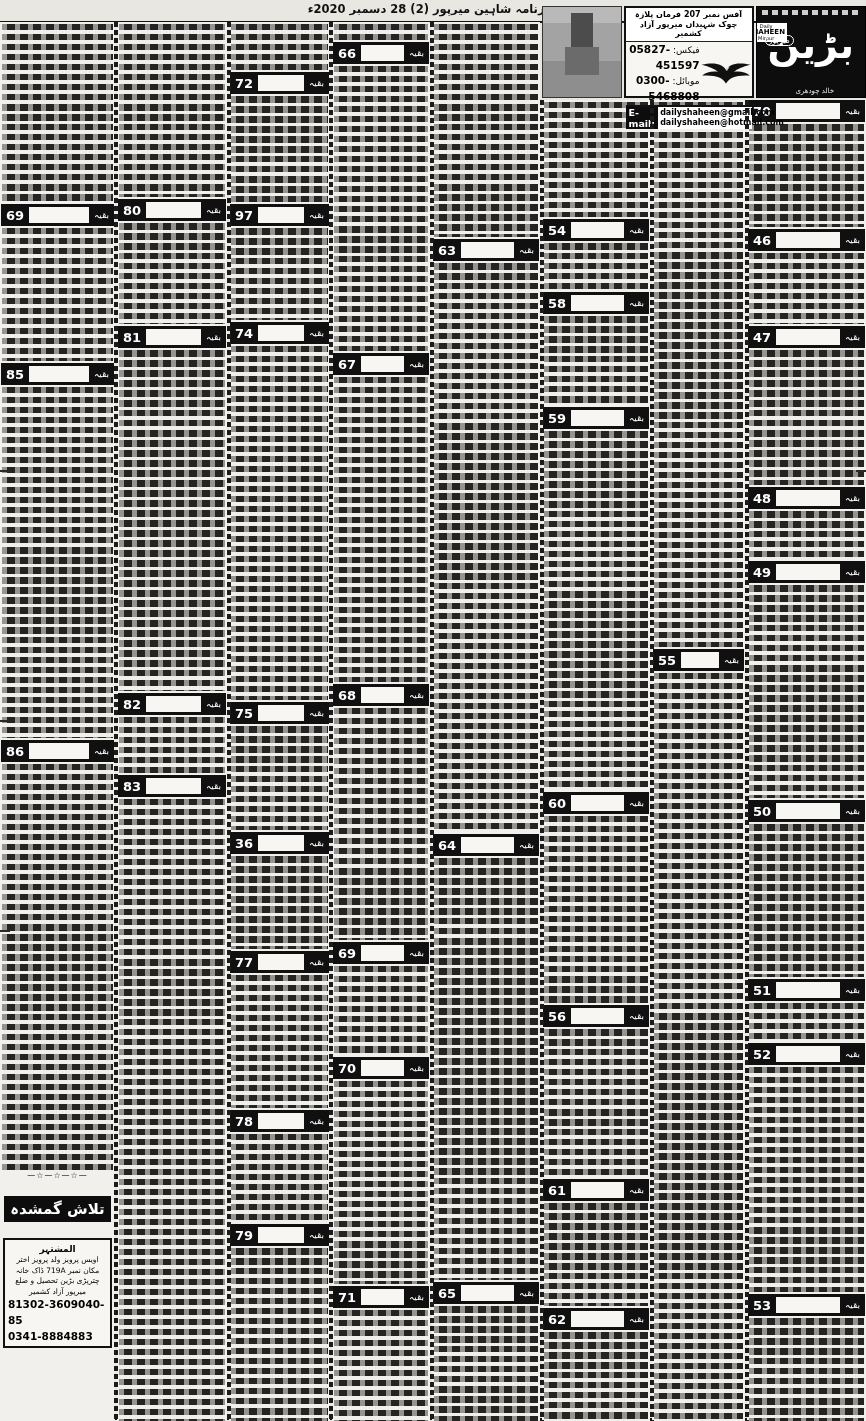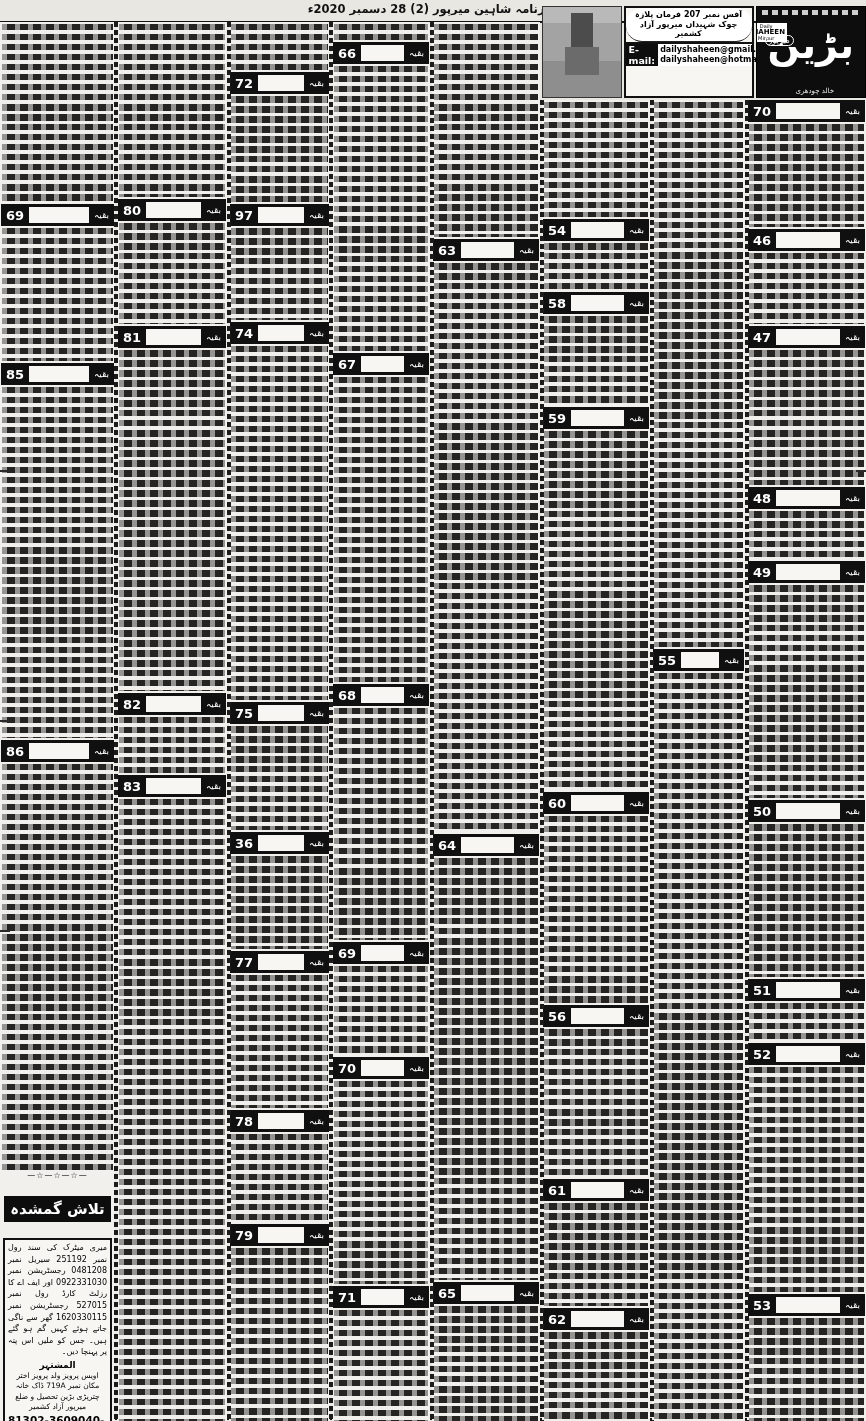--- a/index.html
+++ b/index.html
@@ -25,21 +25,21 @@
   .m-logo{position:relative;width:112px;background:#0d0d0d;color:#fff;border:1px solid #000;overflow:hidden;}
   .m-topscribble{height:5px;margin:3px 5px;background:repeating-linear-gradient(to right,#cfcfcf 0 6px,rgba(0,0,0,0) 6px 10px);}
   .m-badge{position:absolute;top:16px;right:78px;background:#fff;color:#000;text-align:center;padding:1px 2px;line-height:1;}
   .m-badge .b1{font-size:5px;}
   .m-badge .b2{font-size:7px;font-weight:bold;letter-spacing:0;}
   .m-badge .b3{font-size:5px;}
   .m-title{font-size:38px;font-weight:bold;text-align:center;line-height:1.1;margin-top:10px;}
   .m-sub{position:absolute;top:28px;left:8px;font-size:8px;border:1px solid #fff;border-radius:6px;padding:0 3px;}
   .m-editor{position:absolute;bottom:2px;left:4px;width:100%;text-align:center;font-size:7px;color:#eee;}
   .m-contact{width:126px;border:2px solid #111;background:#f8f6f2;display:flex;flex-direction:column;}
-  .m-address{font-size:8px;font-weight:bold;text-align:center;border-bottom:1px solid #222;padding:2px 1px;background:#fff;color:#000;line-height:1.2;border-radius:16px;}
+  .m-address{font-size:8px;font-weight:bold;text-align:center;border-bottom:1px solid #222;padding:2px 1px;background:#fff;color:#000;line-height:1.2;}
   .m-row{display:flex;direction:rtl;align-items:center;flex:1;}
   .m-eagle{width:52px;height:32px;flex:0 0 auto;}
   .m-phones{flex:1;font-size:9px;line-height:1.5;color:#000;text-align:right;padding-left:2px;}
   .m-phones .pnum{font-weight:bold;font-size:10.5px;direction:ltr;unicode-bidi:embed;}
   .m-emailbox{display:flex;direction:ltr;align-items:stretch;border-top:2px solid #111;background:#fff;}
   .m-elabel{background:#0d0d0d;color:#fff;font-weight:bold;font-size:9.5px;display:flex;align-items:center;padding:0 3px;}
   .m-emails{flex:1;font-size:8px;font-weight:bold;line-height:1.25;padding:1px 2px;color:#000;text-align:left;}
   .m-photo{width:80px;border:1px solid #333;background:
       linear-gradient(to bottom, #b9b9b9 0 18%, #a3a3a3 18% 60%, #8e8e8e 60% 100%);position:relative;}
   .m-photo:before{content:"";position:absolute;left:28px;top:6px;width:22px;height:62px;background:#4c4c4c;}
@@ -342,36 +342,44 @@
         <div class="b1">Daily</div>
         <div class="b2">SHAHEEN</div>
         <div class="b3">Mirpur</div>
       </div>
       <div class="m-title">بڑین</div>
       <div class="m-sub">میرپور</div>
       <div class="m-editor">خالد چودھری</div>
     </div>
     <div class="m-contact">
       <div class="m-address">آفس نمبر 207 فرمان پلازہ چوک شہیداں میرپور آزاد کشمیر</div>
+      <div class="m-row">
+        <svg class="m-eagle" viewBox="0 0 100 50">
+          <path fill="#111" d="M50 19 C44 9 30 3 3 9 C19 13 28 17 35 23 C25 21 12 23 4 30 C16 29 29 30 38 34 C43 36 46 40 50 45 C54 40 57 36 62 34 C71 30 84 29 96 30 C88 23 75 21 65 23 C72 17 81 13 97 9 C70 3 56 9 50 19 Z M50 19 C51 15 54 13 57 14 C55 16 53 18 52 21 Z"></path>
+        </svg>
+        <div class="m-phones">
+          <div class="ph"><span>فیکس:</span> <span class="pnum">05827-451597</span></div>
+          <div class="ph"><span>موبائل:</span> <span class="pnum">0300-5468808</span></div>
+        </div>
+      </div>
       <div class="m-emailbox">
         <span class="m-elabel">E-mail:</span>
         <span class="m-emails">
           <div>dailyshaheen@gmail.com</div>
           <div>dailyshaheen@hotmail.com</div>
         </span>
       </div>
     </div>
     <div class="m-photo"></div>
   </div>
 
   <div class="lostfound">
     <div class="lf-divider">—☆—☆—☆—</div>
     <div class="lf-banner">تلاش گمشدہ</div>
     <div class="lf-box">
-      <div class="lf-body">میری میٹرک کی سند رول نمبر 251192 سیریل نمبر 0481208 رجسٹریشن نمبر 0922331030 اور ایف اے کا رزلٹ کارڈ رول نمبر 527015 رجسٹریشن نمبر 1620330115 گھر سے ناگی جاتے ہوئے کہیں گم ہو گئے ہیں۔ جس کو ملیں اس پتہ پر پہنچا دیں۔</div>
       <div class="lf-sign">المشتہر</div>
       <div class="lf-addr">اویس پرویز ولد پرویز اختر مکان نمبر 719A ڈاک خانہ چترپڑی بڑین تحصیل و ضلع میرپور آزاد کشمیر</div>
       <div class="lf-ph">81302-3609040-85</div>
       <div class="lf-ph">0341-8884883</div>
     </div>
   </div>
 
   <div class="gutter" style="left:114px;top:22px;height:1399px;"></div>
   <div class="gutter" style="left:227px;top:22px;height:1399px;"></div>
   <div class="gutter" style="left:329px;top:22px;height:1399px;"></div>

